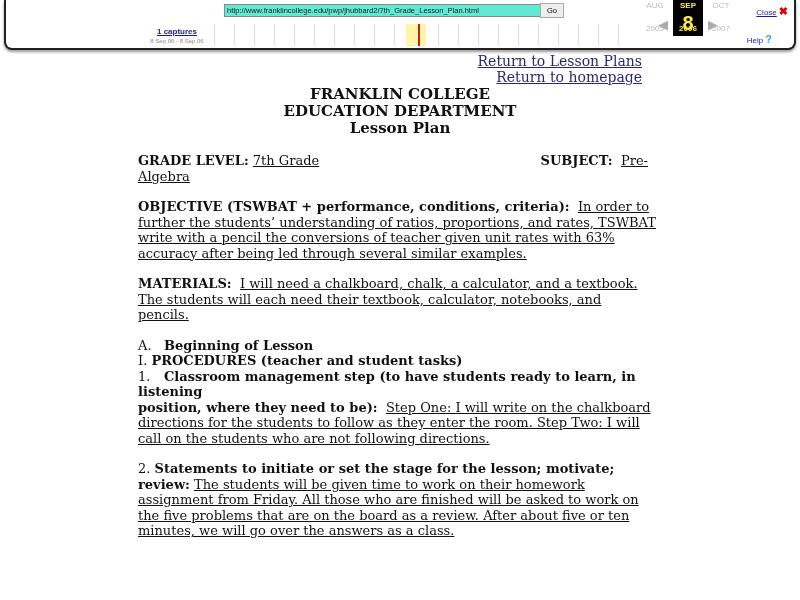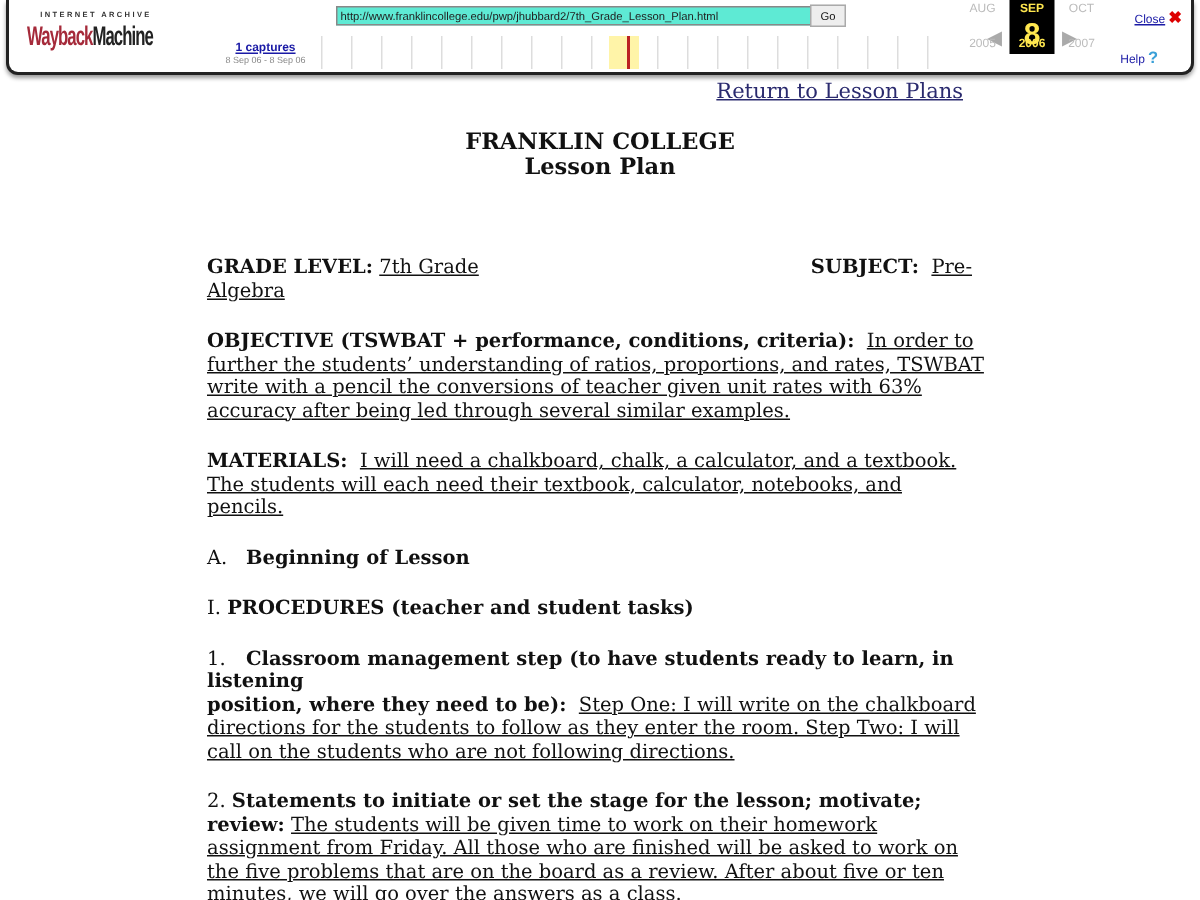--- a/index.html
+++ b/index.html
@@ -52,34 +52,30 @@
 
   
   .return-links { position: absolute; right: 158px; top: 53px; text-align: right; font-size: 14px; line-height: 16px; }
   .return-links a { color: #2a2a6e; text-decoration: underline; display: block; }
 
   .title-block { position: absolute; left: 0; top: 86px; width: 800px; text-align: center; font-weight: bold; font-size: 15px; line-height: 17px; }
 
   .content { position: absolute; left: 138px; top: 153px; width: 518px; font-size: 13px; line-height: 15.5px; }
   .content .b { font-weight: bold; }
   .content .u { text-decoration: underline; }
-  .content p { margin-bottom: 15px; margin-top: 18px; }
+  .content p { margin-bottom: 15px; }
   .grade-row { position: relative; }
   .grade-row .subj { position: absolute; right: 8px; top: 0; }
   .nobot { margin-bottom: 0 !important; }
   .indent { display: inline-block; width: 26px; }
 </style>
 </head>
 <body>
 
 <div class="wb-bar">
-  <div class="wb-logo">
-    <span class="ia">INTERNET ARCHIVE</span>
-    <span class="wm"><span class="way">Wayback</span><span class="mach">Machine</span></span>
-  </div>
 
   <div class="wb-captures">
     <a>1 captures</a>
     <span class="range">8 Sep 06 - 8 Sep 06</span>
   </div>
 
   <div class="wb-url">http://www.franklincollege.edu/pwp/jhubbard2/7th_Grade_Lesson_Plan.html</div>
   <div class="wb-go">Go</div>
 
   <div class="wb-timeline">
@@ -128,24 +124,26 @@
   <div class="wb-close">
     <a>Close</a><span class="x">✖</span>
   </div>
   <div class="wb-help">
     <a>Help</a><span class="q">?</span>
   </div>
 </div>
 
 <div class="return-links">
   <a>Return to Lesson Plans</a>
+  <a>Return to homepage</a>
 </div>
 
 <div class="title-block">
   <div>FRANKLIN COLLEGE</div>
+  <div>EDUCATION DEPARTMENT</div>
   <div>Lesson Plan</div>
 </div>
 
 <div class="content">
   <p class="grade-row">
     <span class="b">GRADE LEVEL:</span>
     <span class="u">7th Grade</span>
     <span class="subj"><span class="b">SUBJECT:</span>&nbsp;&nbsp;<span class="u">Pre-</span></span>
     <br><span class="u">Algebra</span>
   </p>

